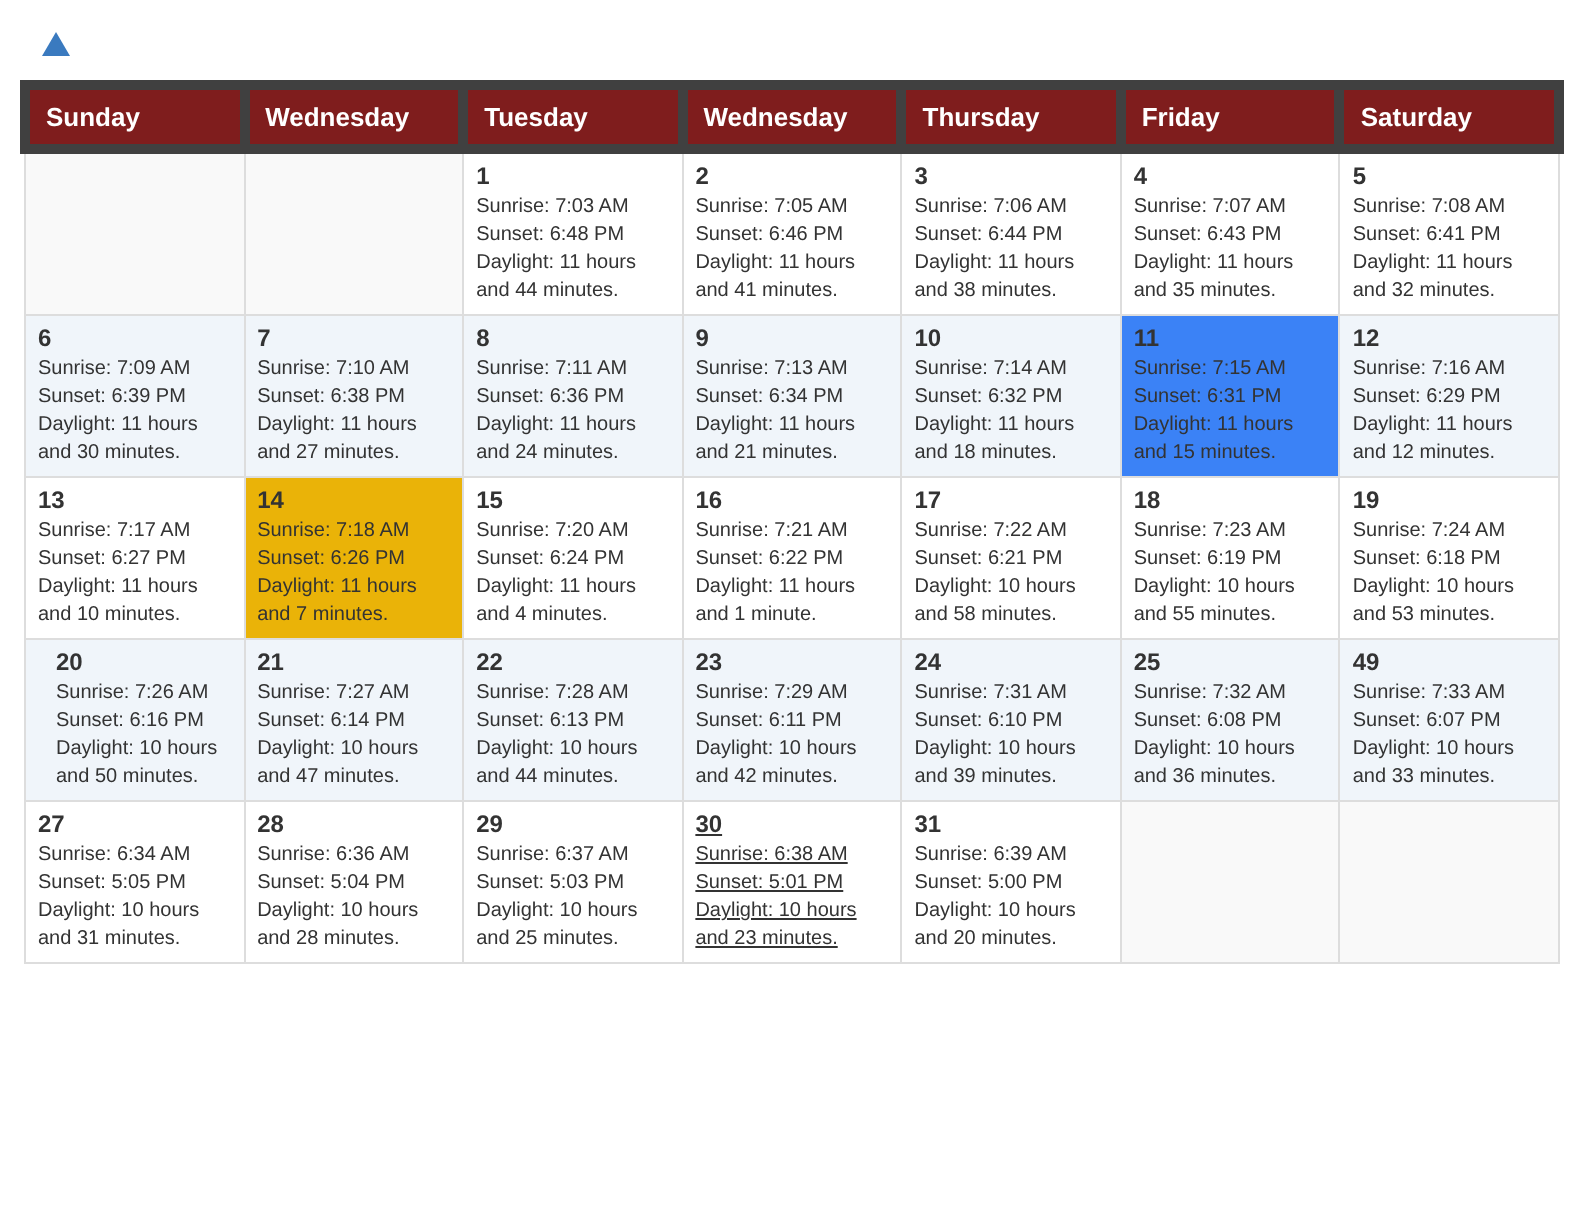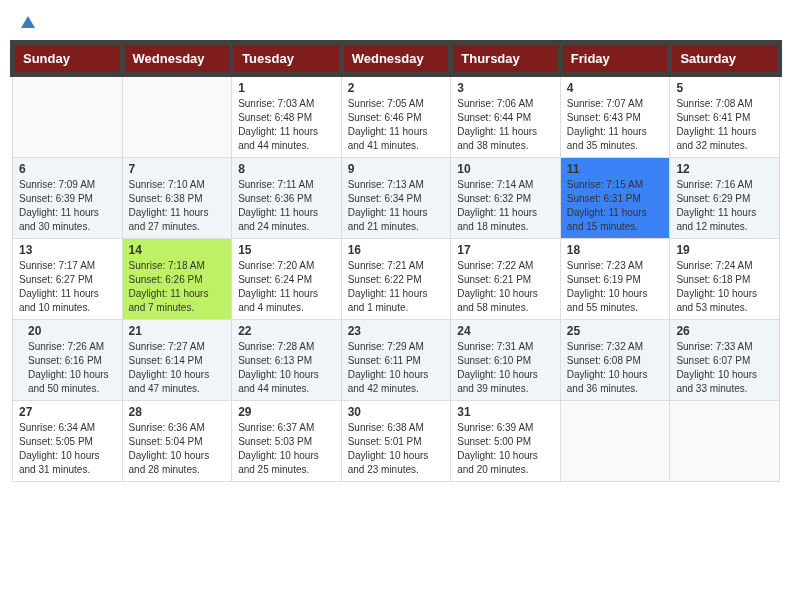--- a/index.html
+++ b/index.html
@@ -161,21 +161,21 @@
         <td style="background-color: rgb(240, 245, 250);">
           <span class="day-number">12</span>
           <div class="day-info">Sunrise: 7:16 AM<br>Sunset: 6:29 PM<br>Daylight: 11 hours and 12 minutes.</div>
         </td>
       </tr>
       <tr>
         <td style="background-color: rgb(255, 255, 255);">
           <span class="day-number">13</span>
           <div class="day-info">Sunrise: 7:17 AM<br>Sunset: 6:27 PM<br>Daylight: 11 hours and 10 minutes.</div>
         </td>
-        <td style="background-color: #bef264;">
+        <td style="background-color: #eab308;">
           <span class="day-number">14</span>
           <div class="day-info">Sunrise: 7:18 AM<br>Sunset: 6:26 PM<br>Daylight: 11 hours and 7 minutes.</div>
         </td>
         <td style="background-color: rgb(255, 255, 255);">
           <span class="day-number">15</span>
           <div class="day-info">Sunrise: 7:20 AM<br>Sunset: 6:24 PM<br>Daylight: 11 hours and 4 minutes.</div>
         </td>
         <td style="background-color: rgb(255, 255, 255);">
           <span class="day-number">16</span>
           <div class="day-info">Sunrise: 7:21 AM<br>Sunset: 6:22 PM<br>Daylight: 11 hours and 1 minute.</div>
@@ -212,38 +212,38 @@
         </td>
         <td style="background-color: rgb(240, 245, 250);">
           <span class="day-number">24</span>
           <div class="day-info">Sunrise: 7:31 AM<br>Sunset: 6:10 PM<br>Daylight: 10 hours and 39 minutes.</div>
         </td>
         <td style="background-color: rgb(240, 245, 250);">
           <span class="day-number">25</span>
           <div class="day-info">Sunrise: 7:32 AM<br>Sunset: 6:08 PM<br>Daylight: 10 hours and 36 minutes.</div>
         </td>
         <td style="background-color: rgb(240, 245, 250);">
-          <span class="day-number">26</span>
+          <span class="day-number">49</span>
           <div class="day-info">Sunrise: 7:33 AM<br>Sunset: 6:07 PM<br>Daylight: 10 hours and 33 minutes.</div>
         </td>
       </tr>
       <tr>
         <td style="background-color: rgb(255, 255, 255);">
           <span class="day-number">27</span>
           <div class="day-info">Sunrise: 6:34 AM<br>Sunset: 5:05 PM<br>Daylight: 10 hours and 31 minutes.</div>
         </td>
         <td style="background-color: rgb(255, 255, 255);">
           <span class="day-number">28</span>
           <div class="day-info">Sunrise: 6:36 AM<br>Sunset: 5:04 PM<br>Daylight: 10 hours and 28 minutes.</div>
         </td>
         <td style="background-color: rgb(255, 255, 255);">
           <span class="day-number">29</span>
           <div class="day-info">Sunrise: 6:37 AM<br>Sunset: 5:03 PM<br>Daylight: 10 hours and 25 minutes.</div>
         </td>
-        <td style="background-color: rgb(255, 255, 255);">
+        <td style="background-color: rgb(255, 255, 255); text-decoration: underline;">
           <span class="day-number">30</span>
           <div class="day-info">Sunrise: 6:38 AM<br>Sunset: 5:01 PM<br>Daylight: 10 hours and 23 minutes.</div>
         </td>
         <td style="background-color: rgb(255, 255, 255);">
           <span class="day-number">31</span>
           <div class="day-info">Sunrise: 6:39 AM<br>Sunset: 5:00 PM<br>Daylight: 10 hours and 20 minutes.</div>
         </td>
         <td class="empty-cell" style="background-color: rgb(249, 249, 249);"></td>
         <td class="empty-cell" style="background-color: rgb(249, 249, 249);"></td>
       </tr>

